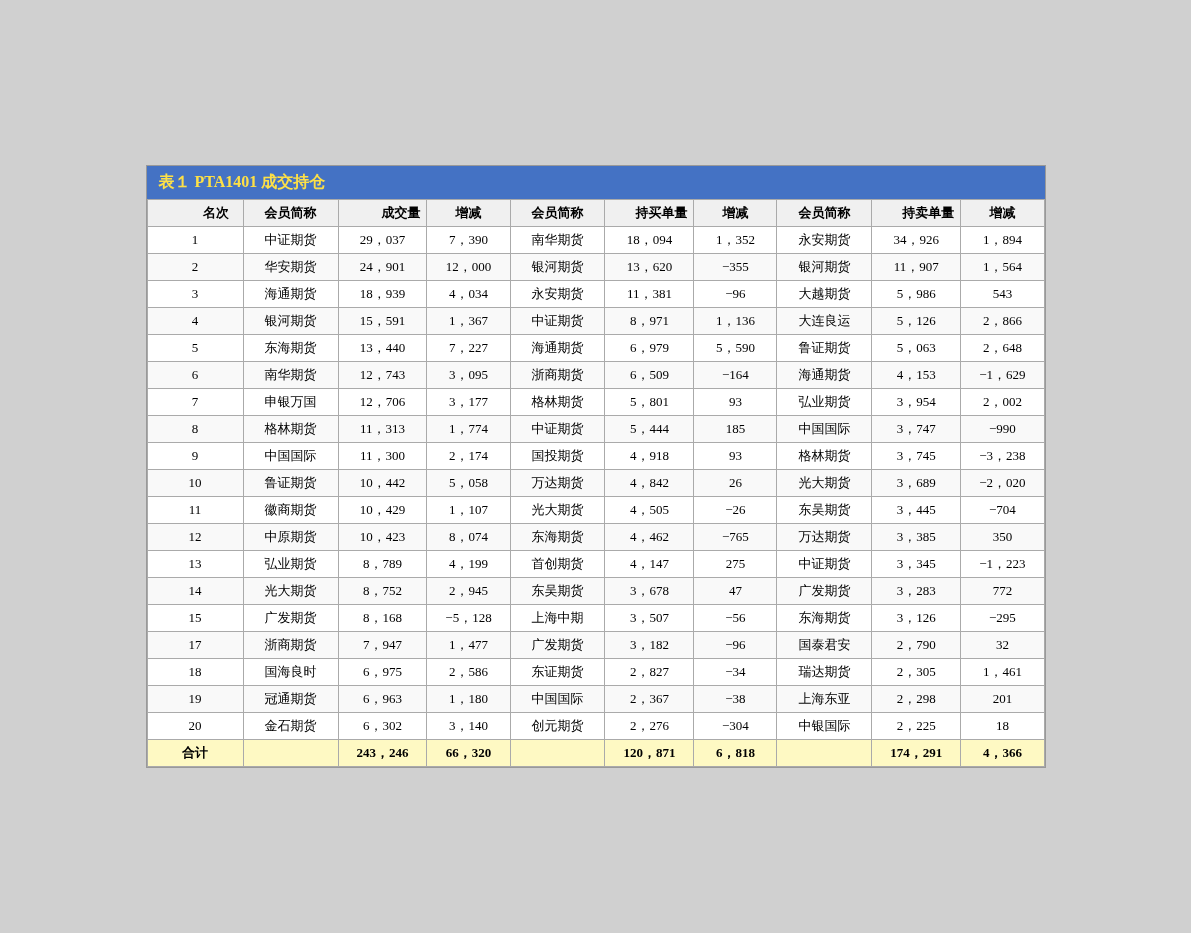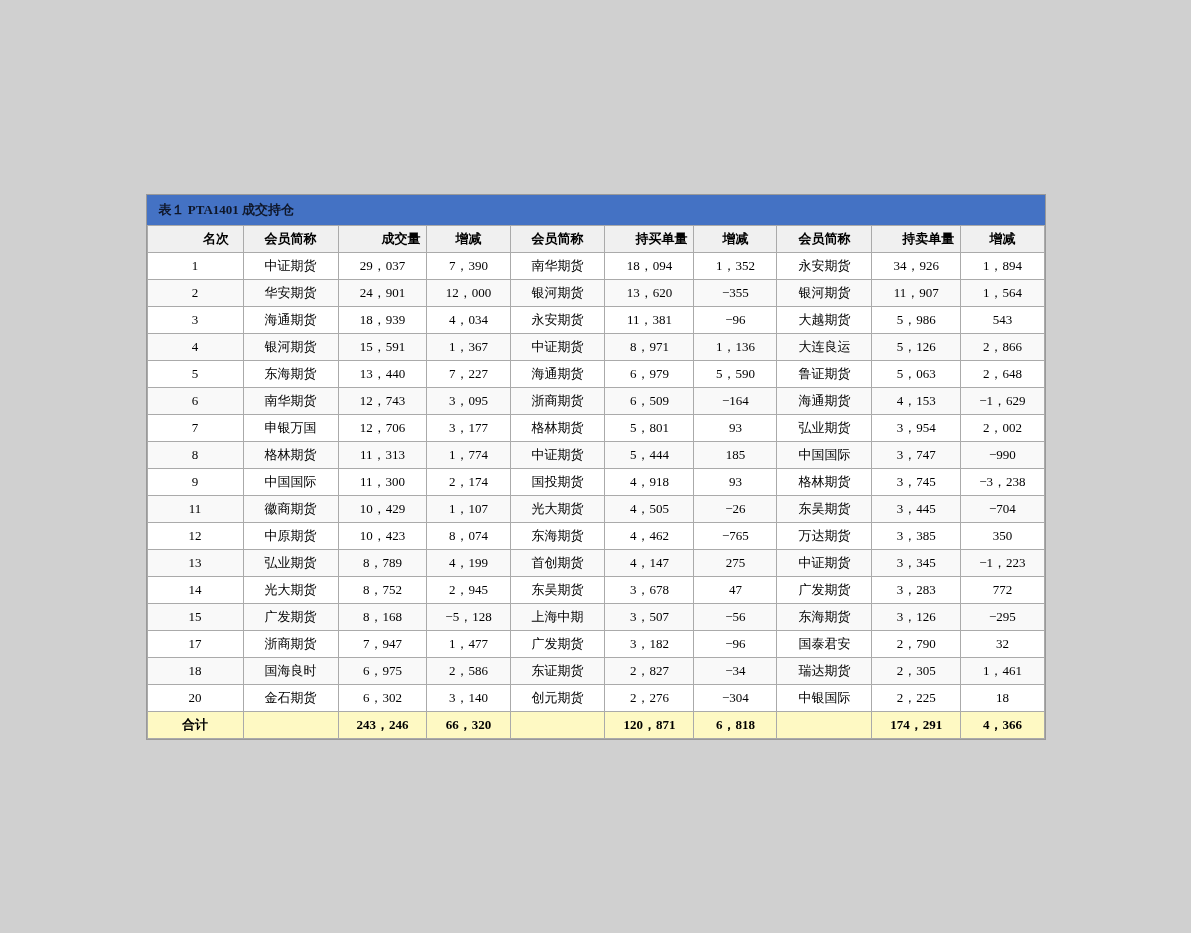--- a/index.html
+++ b/index.html
@@ -16,23 +16,23 @@
       font-family: "SimSun", "宋体", serif;
       font-size: 13px;
     }
     .container {
       width: 900px;
       background: #ffffff;
       border: 1px solid #999;
     }
     .title-bar {
       background: #4472C4;
-      color: #0f172a;
+      color: #fde047;
       padding: 6px 12px;
-      font-size: 13px;
+      font-size: 16px;
       font-weight: bold;
     }
     table {
       width: 100%;
       border-collapse: collapse;
     }
     th, td {
       border: 1px solid #aaa;
       text-align: center;
       padding: 4px 6px;
@@ -177,20 +177,32 @@
           <td>11，300</td>
           <td>2，174</td>
           <td>国投期货</td>
           <td>4，918</td>
           <td>93</td>
           <td>格林期货</td>
           <td>3，745</td>
           <td>−3，238</td>
         </tr>
         <tr>
+          <td>10</td>
+          <td>鲁证期货</td>
+          <td>10，442</td>
+          <td>5，058</td>
+          <td>万达期货</td>
+          <td>4，842</td>
+          <td>26</td>
+          <td>光大期货</td>
+          <td>3，689</td>
+          <td>−2，020</td>
+        </tr>
+        <tr>
           <td>11</td>
           <td>徽商期货</td>
           <td>10，429</td>
           <td>1，107</td>
           <td>光大期货</td>
           <td>4，505</td>
           <td>−26</td>
           <td>东吴期货</td>
           <td>3，445</td>
           <td>−704</td>
@@ -261,20 +273,32 @@
           <td>6，975</td>
           <td>2，586</td>
           <td>东证期货</td>
           <td>2，827</td>
           <td>−34</td>
           <td>瑞达期货</td>
           <td>2，305</td>
           <td>1，461</td>
         </tr>
         <tr>
+          <td>19</td>
+          <td>冠通期货</td>
+          <td>6，963</td>
+          <td>1，180</td>
+          <td>中国国际</td>
+          <td>2，367</td>
+          <td>−38</td>
+          <td>上海东亚</td>
+          <td>2，298</td>
+          <td>201</td>
+        </tr>
+        <tr>
           <td>20</td>
           <td>金石期货</td>
           <td>6，302</td>
           <td>3，140</td>
           <td>创元期货</td>
           <td>2，276</td>
           <td>−304</td>
           <td>中银国际</td>
           <td>2，225</td>
           <td>18</td>

